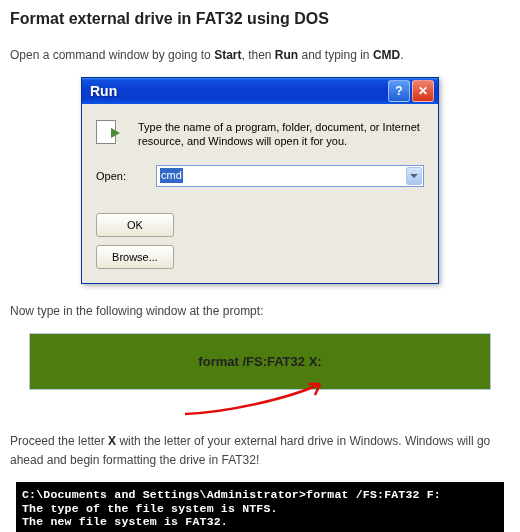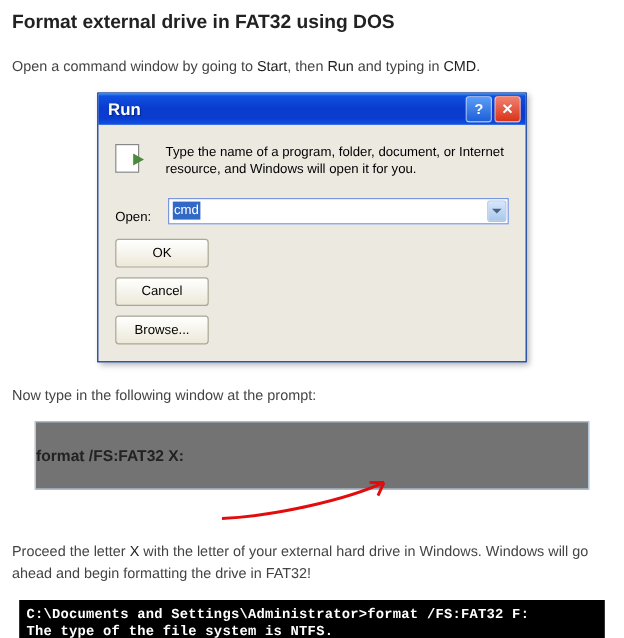--- a/index.html
+++ b/index.html
@@ -16,21 +16,21 @@
       font-size: 16px;
       font-weight: bold;
       color: #222;
       margin: 0 0 18px 0;
     }
     p {
       line-height: 1.6;
       margin: 12px 0;
       color: #444;
     }
-    strong { font-weight: normal; color: #222; }
+    strong { font-weight: bold; color: #222; }
 
     
     .run-dialog {
       width: 356px;
       margin: 10px auto 18px auto;
       background: #ebe9e0;
       border: 1px solid #003399;
       box-shadow: 2px 2px 5px rgba(0,0,0,0.3);
     }
     .title-bar {
@@ -92,22 +92,23 @@
       left: 15px;
       top: 8px;
       width: 0; height: 0;
       border-top: 5px solid transparent;
       border-bottom: 5px solid transparent;
       border-left: 9px solid #4a8a3a;
     }
     .desc-text { flex: 1; line-height: 1.3; }
     .open-row {
       display: flex;
-      align-items: flex-end;
-      margin-bottom: 12px;
+      align-items: center;
+      margin-bottom: 26px;
+      gap: 16px;
     }
     .open-label { width: 44px; }
     .open-input {
       flex: 1;
       height: 20px;
       border: 1px solid #7a96df;
       background: #fff;
       display: flex;
       align-items: center;
       padding: 0 3px;
@@ -157,23 +158,24 @@
       font-family: Tahoma, sans-serif;
       font-size: 11px;
       color: #000;
       display: flex;
       align-items: center;
       justify-content: center;
     }
 
     
     .cmd-box {
-      background: #737373;
+      background: #4d7c0f;
       border: 1px solid #b4c9dd;
       padding: 20px 0;
+      text-align: center;
       font-family: Verdana, sans-serif;
       font-weight: bold;
       font-size: 13px;
       color: #222;
       margin: 6px auto 0 auto;
       width: 460px;
     }
     .arrow-wrap {
       position: relative;
       width: 460px;
@@ -228,21 +230,20 @@
       <div class="open-label">Open:</div>
       <div class="open-input">
         <span class="open-value">cmd</span>
         <div class="open-arrow">
             <div class="chev-down"></div>
           </div>
       </div>
     </div>
     <div class="btn-row">
       <div class="xp-btn">OK</div>
-      <div class="xp-btn">Cancel</div>
       <div class="xp-btn">Browse...</div>
     </div>
   </div>
 </div>
 
 <p>Now type in the following window at the prompt:</p>
 
 <div class="cmd-box">format /FS:FAT32 X:</div>
 
 <div class="arrow-wrap">

